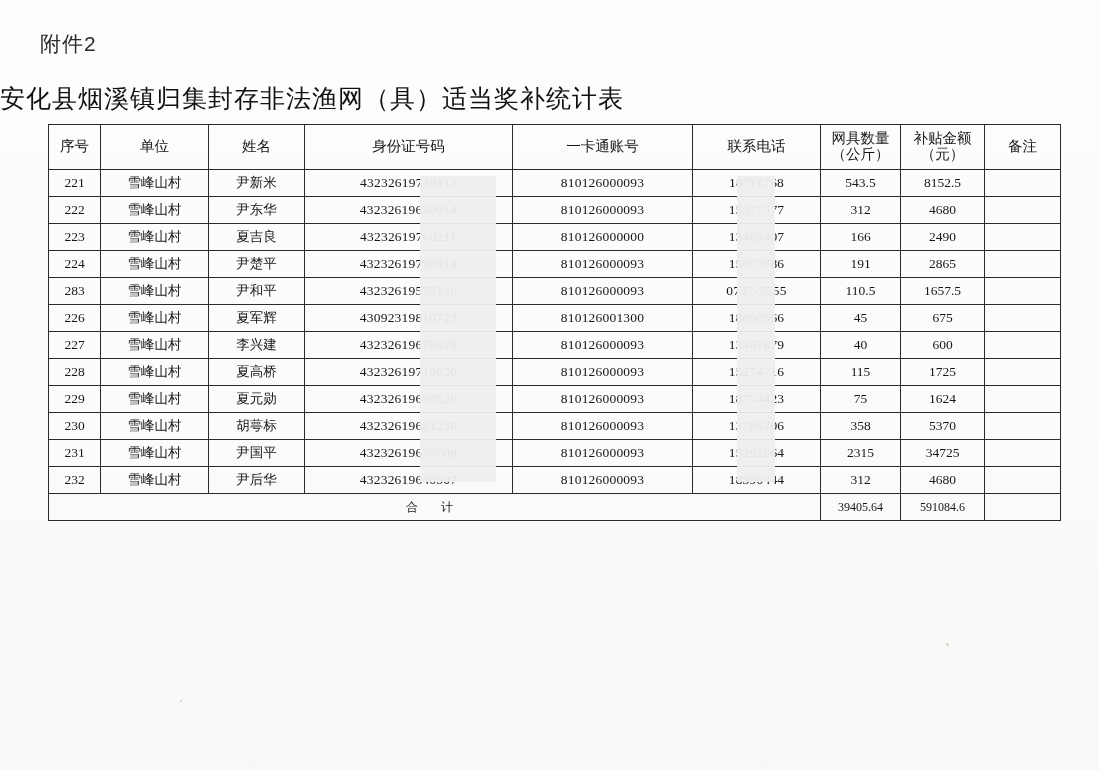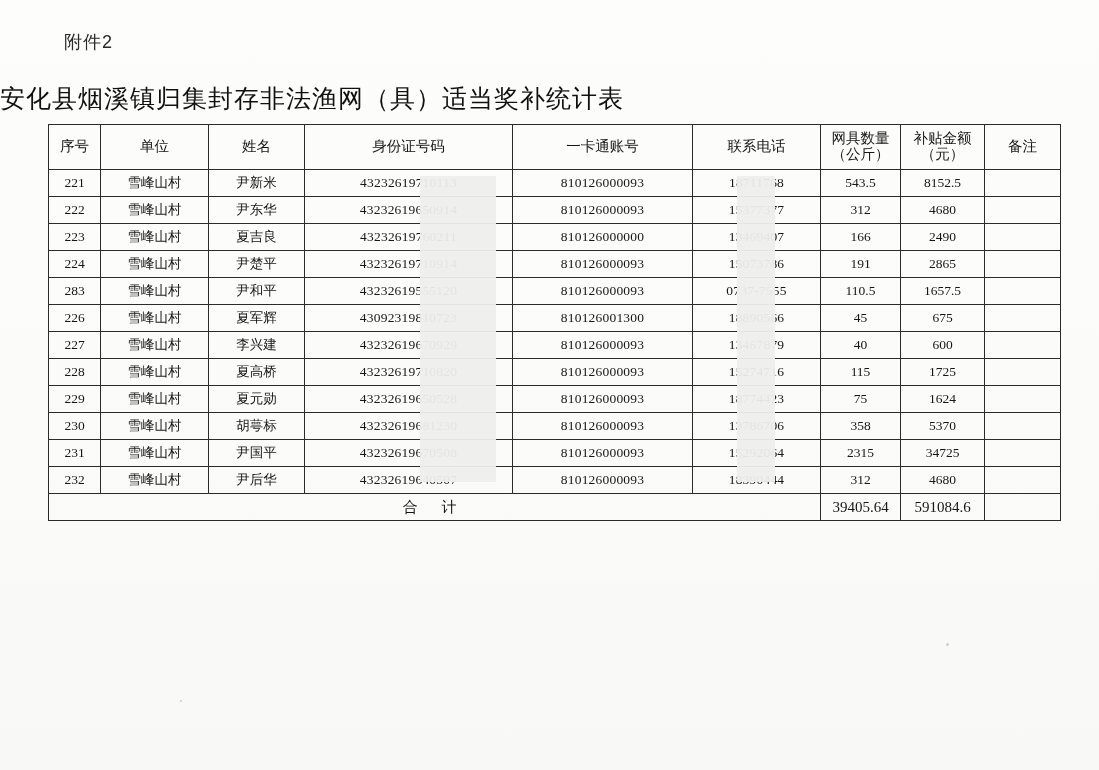--- a/index.html
+++ b/index.html
@@ -16,23 +16,23 @@
     overflow: hidden;
   }
   
   .page {
     position: absolute;
     inset: 0;
     background: linear-gradient(180deg, #fdfdfb 0%, #fbfbf9 55%, #f8f8f6 100%);
   }
   .attachment-label {
     position: absolute;
-    left: 64px;
+    left: 40px;
     top: 30px;
-    font-size: 18px;
+    font-size: 21px;
     letter-spacing: 1px;
     color: #2a2a2a;
     font-family: "Liberation Sans", "DejaVu Sans", sans-serif;
   }
   .doc-title {
     position: absolute;
     left: 0;
     right: 0;
     top: 82px;
     font-size: 25px;
@@ -85,21 +85,21 @@
   td.num, td.qty, td.amt {
     font-family: "Liberation Serif", serif;
   }
   td.id, td.card, td.phone {
     letter-spacing: 0.2px;
     white-space: nowrap;
     overflow: hidden;
   }
   .total-row td {
     height: 32px;
-    font-size: 15px;
+    font-size: 12px;
     margin-left: 11px;
   }
   .total-label {
     letter-spacing: 10px;
     padding-left: 10px;
   }
   
   .redact {
     position: absolute;
     background: #eeeeec;

